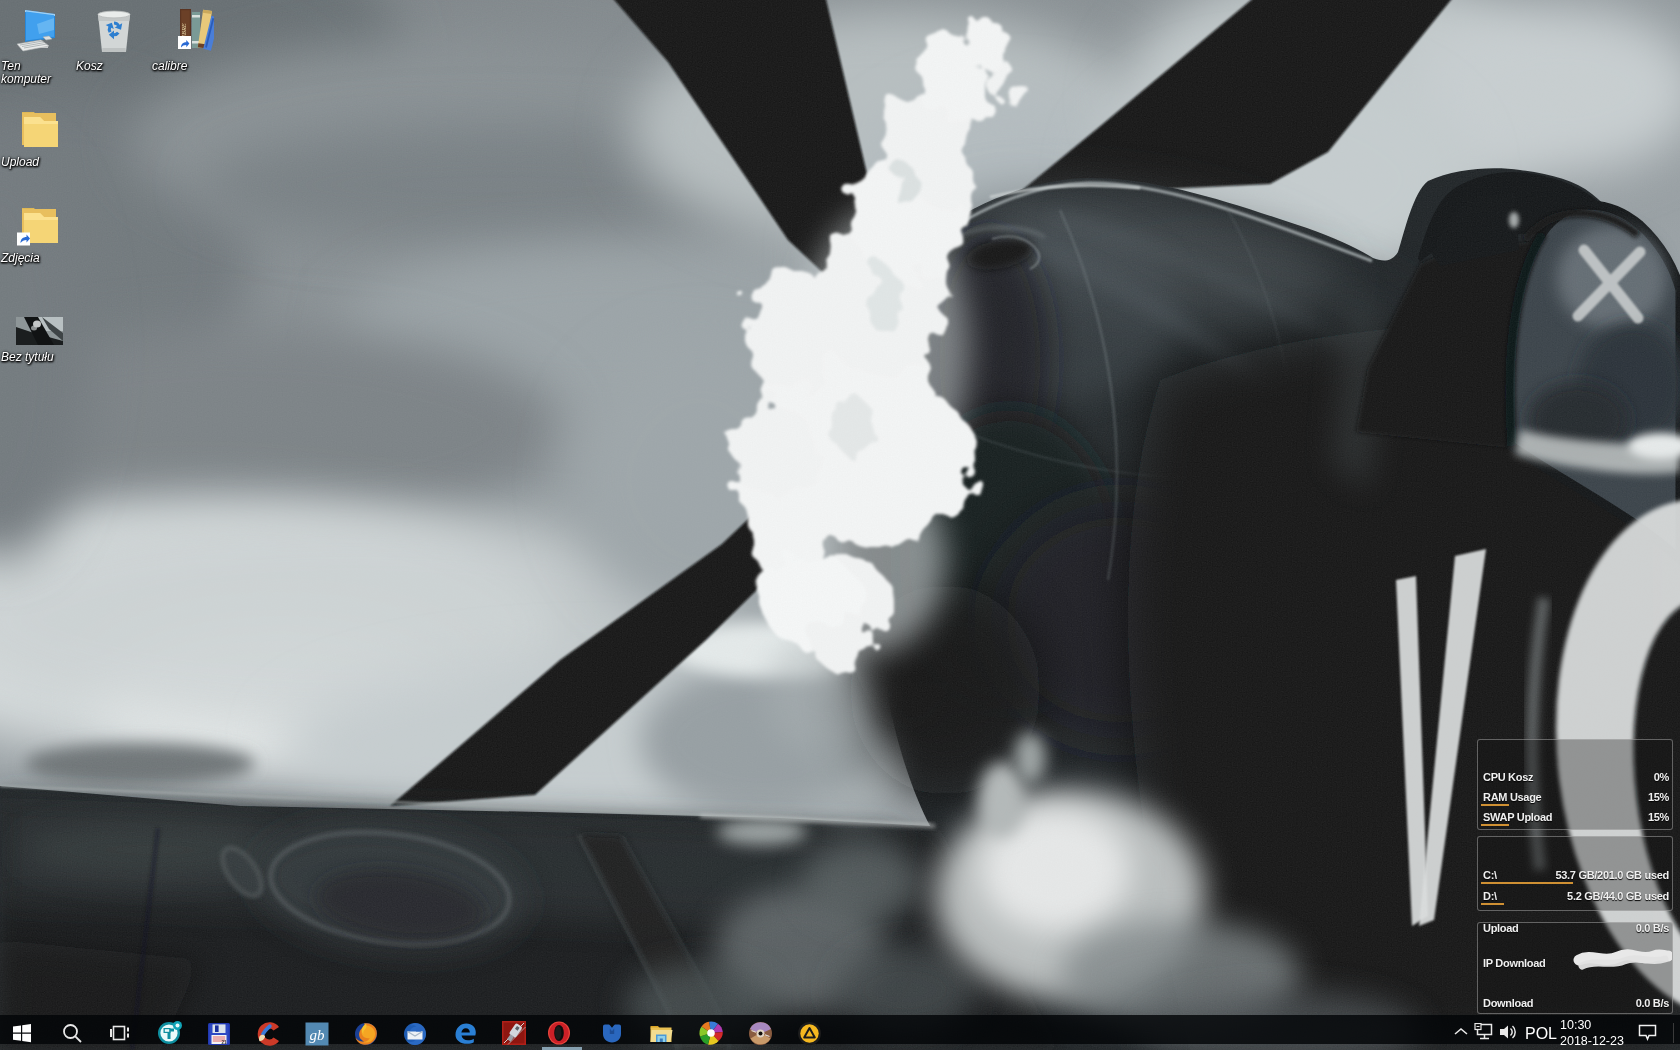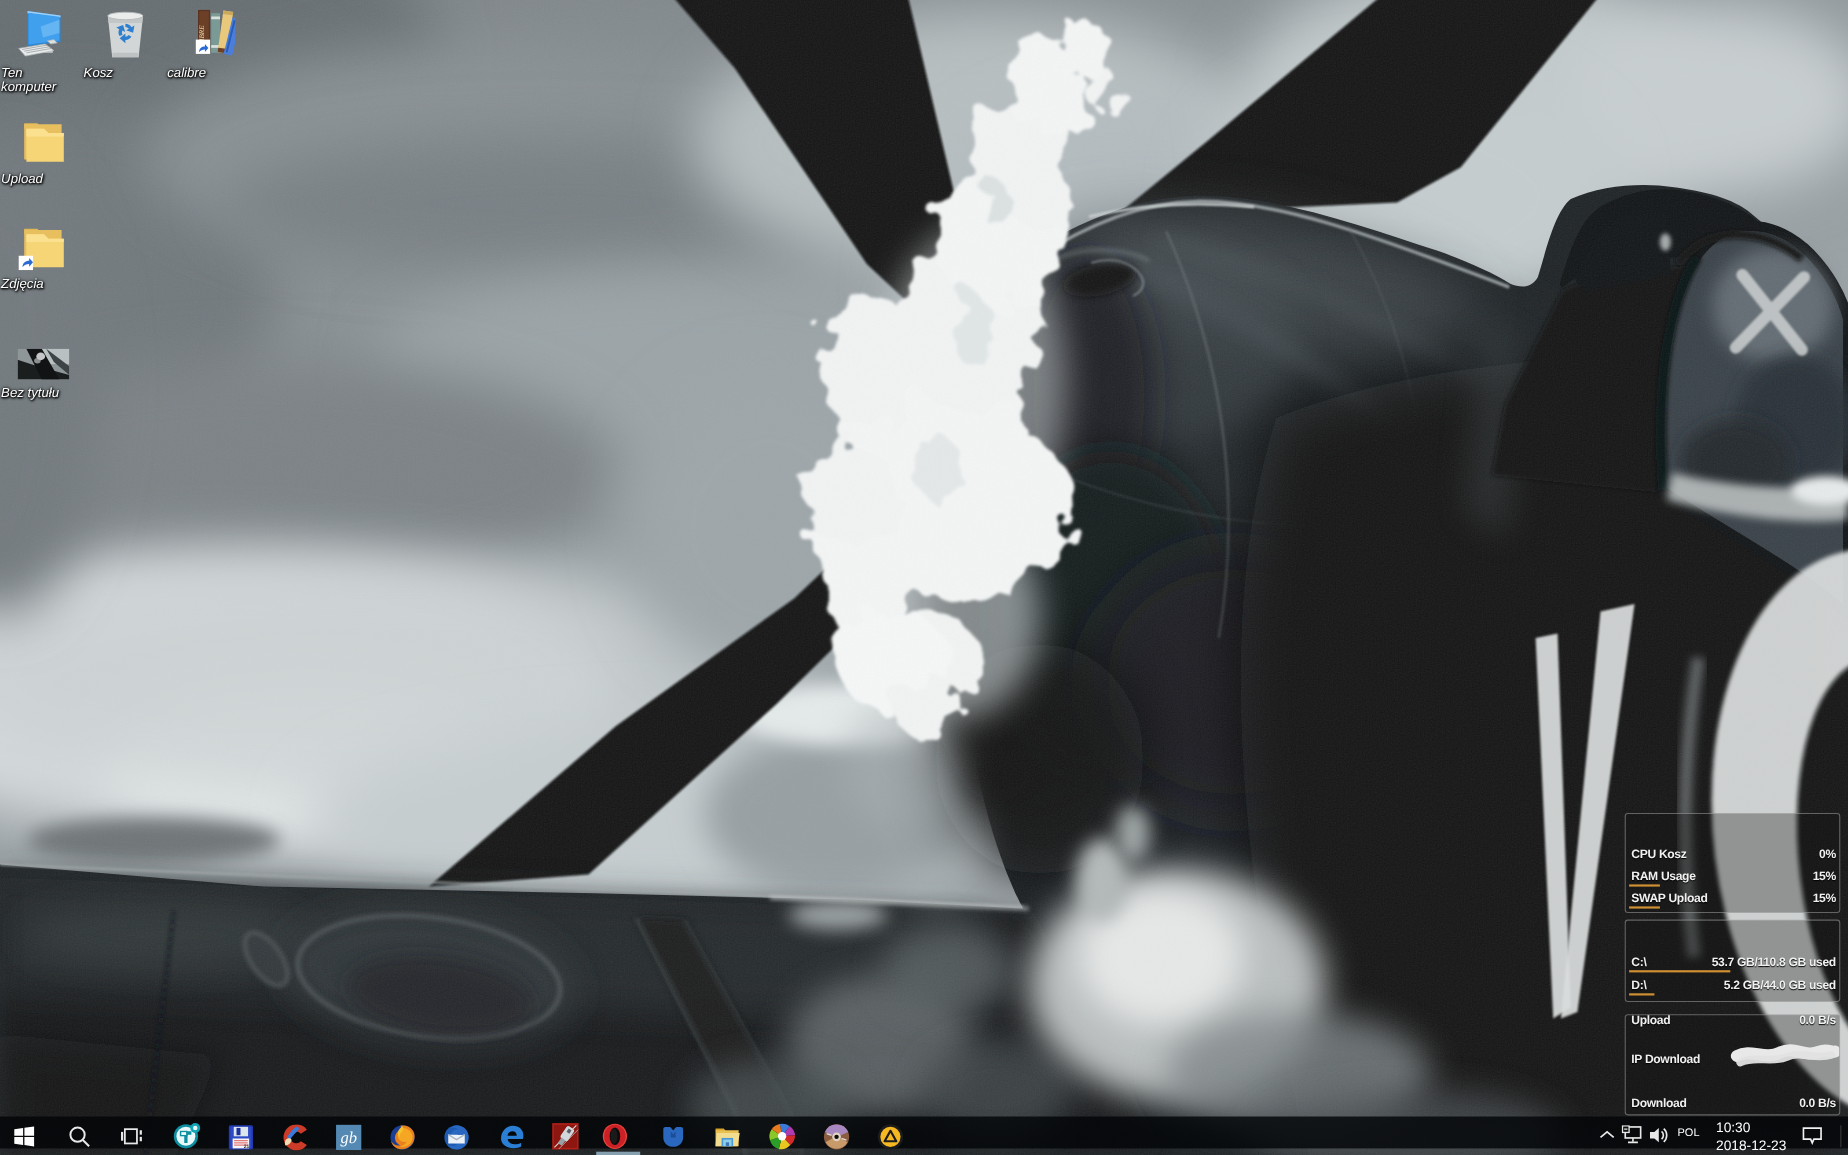--- a/index.html
+++ b/index.html
@@ -301,21 +301,21 @@
       <span class="wval">15%</span>
     </div>
 <div class="wrow" style="top:811px;">
       <span class="wlab">SWAP Upload</span>
       <span class="wval">15%</span>
     </div>
 <div class="wbar" style="top:804px;width:28px;"></div>
 <div class="wbar" style="top:824px;width:28px;"></div>
 <div class="wrow" style="top:869px;">
       <span class="wlab">C:\</span>
-      <span class="wval">53.7 GB/110.8 GB used</span>
+      <span class="wval">53.7 GB/201.0 GB used</span>
     </div>
 <div class="wrow" style="top:890px;">
       <span class="wlab">D:\</span>
       <span class="wval">5.2 GB/44.0 GB used</span>
     </div>
 <div class="wbar" style="top:882px;width:92px;"></div>
 <div class="wbar" style="top:903px;width:23px;"></div>
 <div class="wrow" style="top:957px;">
       <span class="wlab">IP Download</span>
     </div>
@@ -462,19 +462,19 @@
 <rect x="3.5" y="1.5" width="14" height="10" fill="none" stroke="#e8e8e8" stroke-width="1.5"></rect>
 <line x1="10.5" y1="11.5" x2="10.5" y2="15" stroke="#e8e8e8" stroke-width="1.5"></line>
 <line x1="6" y1="15.5" x2="15" y2="15.5" stroke="#e8e8e8" stroke-width="1.5"></line>
 <rect x="1" y="0.5" width="6" height="6" fill="#101010" stroke="#e8e8e8" stroke-width="1.2"></rect>
 <line x1="2.5" y1="3.5" x2="5.5" y2="3.5" stroke="#e8e8e8" stroke-width="1"></line>
 </svg>
 <svg class="tray" style="left:1498px;top:8px;width:20px;height:18px;" viewBox="0 0 20 18">
 <polygon points="2,6 6,6 10,2.5 10,15.5 6,12 2,12" fill="#e8e8e8"></polygon>
 <path d="M12.5,5.5 A4.5,4.5 0 0 1 12.5,12.5 M14.5,3 A8,8 0 0 1 14.5,15" fill="none" stroke="#e8e8e8" stroke-width="1.5"></path>
 </svg>
-<div class="tray" style="left:1525px;top:10px;font-size:10px;">POL</div>
+<div class="tray" style="left:1525px;top:10px;font-size:16px;">POL</div>
 <div class="tray" style="left:1560px;top:2px;width:66px;text-align:left;font-size:12.5px;line-height:16px;">10:30<br>2018-12-23</div>
 <svg class="tray" style="left:1638px;top:9px;width:19px;height:17px;" viewBox="0 0 19 17">
 <path d="M1.5,1.5 L17.5,1.5 L17.5,11.5 L11,11.5 L9.5,15 L8,11.5 L1.5,11.5 Z" fill="none" stroke="#f0f0f0" stroke-width="1.5"></path>
 </svg>
 <div style="position:absolute;left:1673px;top:8px;width:1px;height:20px;background:#3a3a3a;"></div>
 </div>
 
 </body></html>

